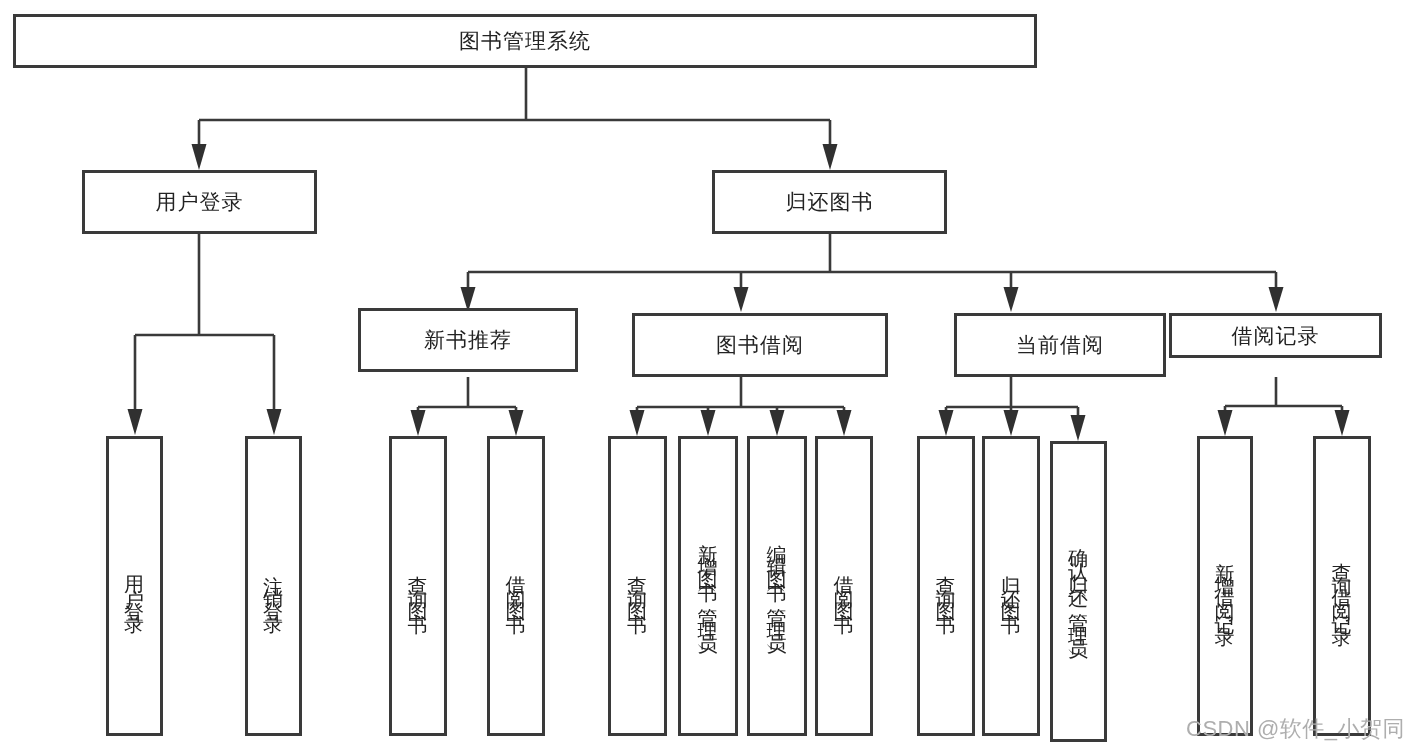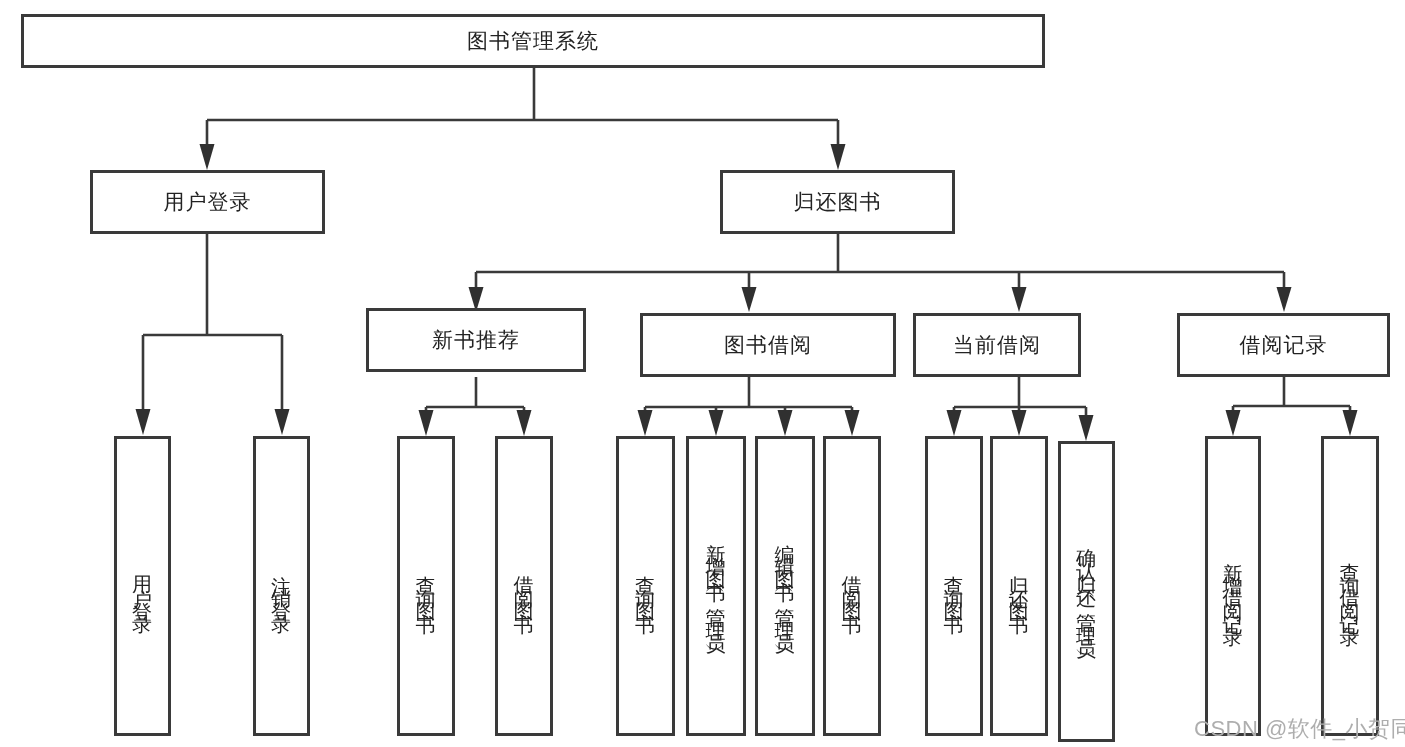--- a/index.html
+++ b/index.html
@@ -1,43 +1,43 @@
 <!DOCTYPE html>
 <html><head>
 <meta charset="utf-8">
 <style>
   html,body{margin:0;padding:0;}
   body{
     width:1405px;height:747px;position:relative;background:#ffffff;
     font-family:"Liberation Sans","DejaVu Sans",sans-serif;
     color:#232323;overflow:hidden;
   }
-  .stage{position:absolute;inset:0;margin-left:8px;}
+  .stage{position:absolute;inset:0;}
   svg.wires{position:absolute;left:0;top:0;z-index:1;}
   .node{
     position:absolute;box-sizing:border-box;background:#ffffff;
     border:3px solid #3a3a3a;display:flex;align-items:center;justify-content:center;
     z-index:2;
   }
   .hbox{font-size:21px;letter-spacing:1px;}
   .vbox span{
     writing-mode:vertical-rl;text-orientation:mixed;
     font-size:20px;letter-spacing:13px;line-height:1;
     display:block;
   }
   
   .n-root{left:13px;top:14px;width:1024px;height:54px;}
   
   .n-user-login{left:82px;top:170px;width:235px;height:64px;}
   .n-book-mgmt{left:712px;top:170px;width:235px;height:64px;}
   
   .n-new-books{left:358px;top:308px;width:220px;height:64px;}
   .n-borrowing{left:632px;top:313px;width:256px;height:64px;}
-  .n-current  {left:905px;top:313px;width:168px;height:64px;}
-  .n-records  {left:1169px;top:313px;width:213px;height:64px;}
+  .n-current  {left:954px;top:313px;width:212px;height:64px;}
+  .n-records  {left:1169px;top:313px;width:213px;height:45px;}
   
   .leaf{top:436px;height:300px;}
   .l-g1a{left:106px;width:57px;}
   .l-g1b{left:245px;width:57px;}
   .l-g2a{left:389px;width:58px;}
   .l-g2b{left:487px;width:58px;}
   .l-g3a{left:608px;width:59px;}
   .l-g3b{left:678px;width:60px;}
   .l-g3c{left:747px;width:60px;}
   .l-g3d{left:815px;width:58px;}

